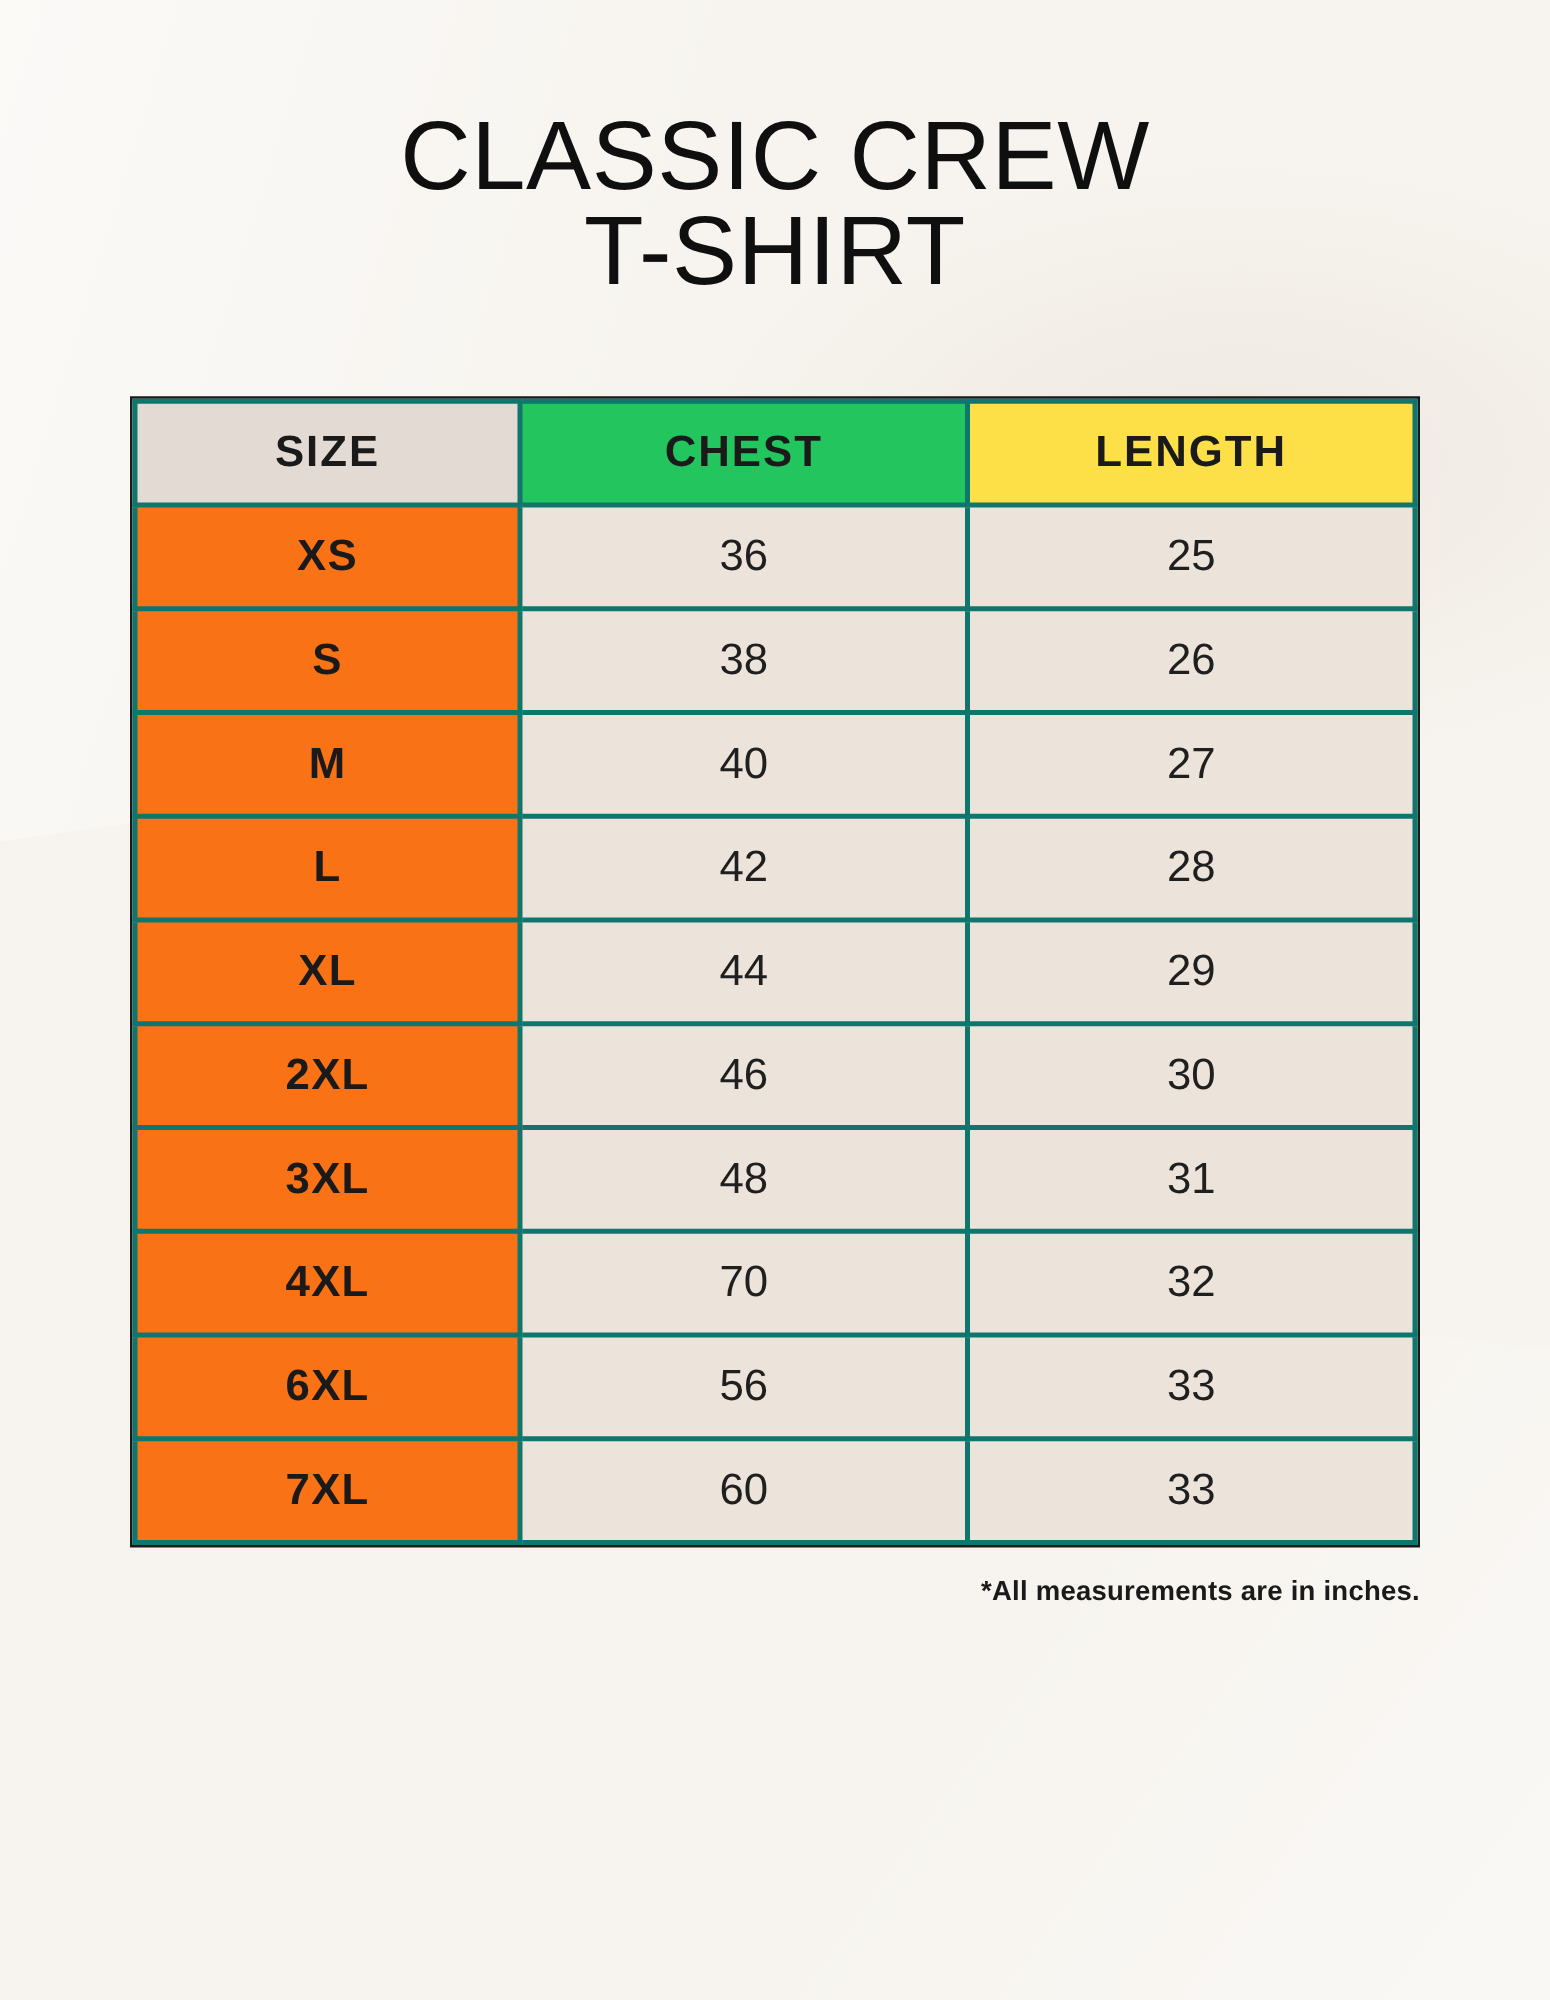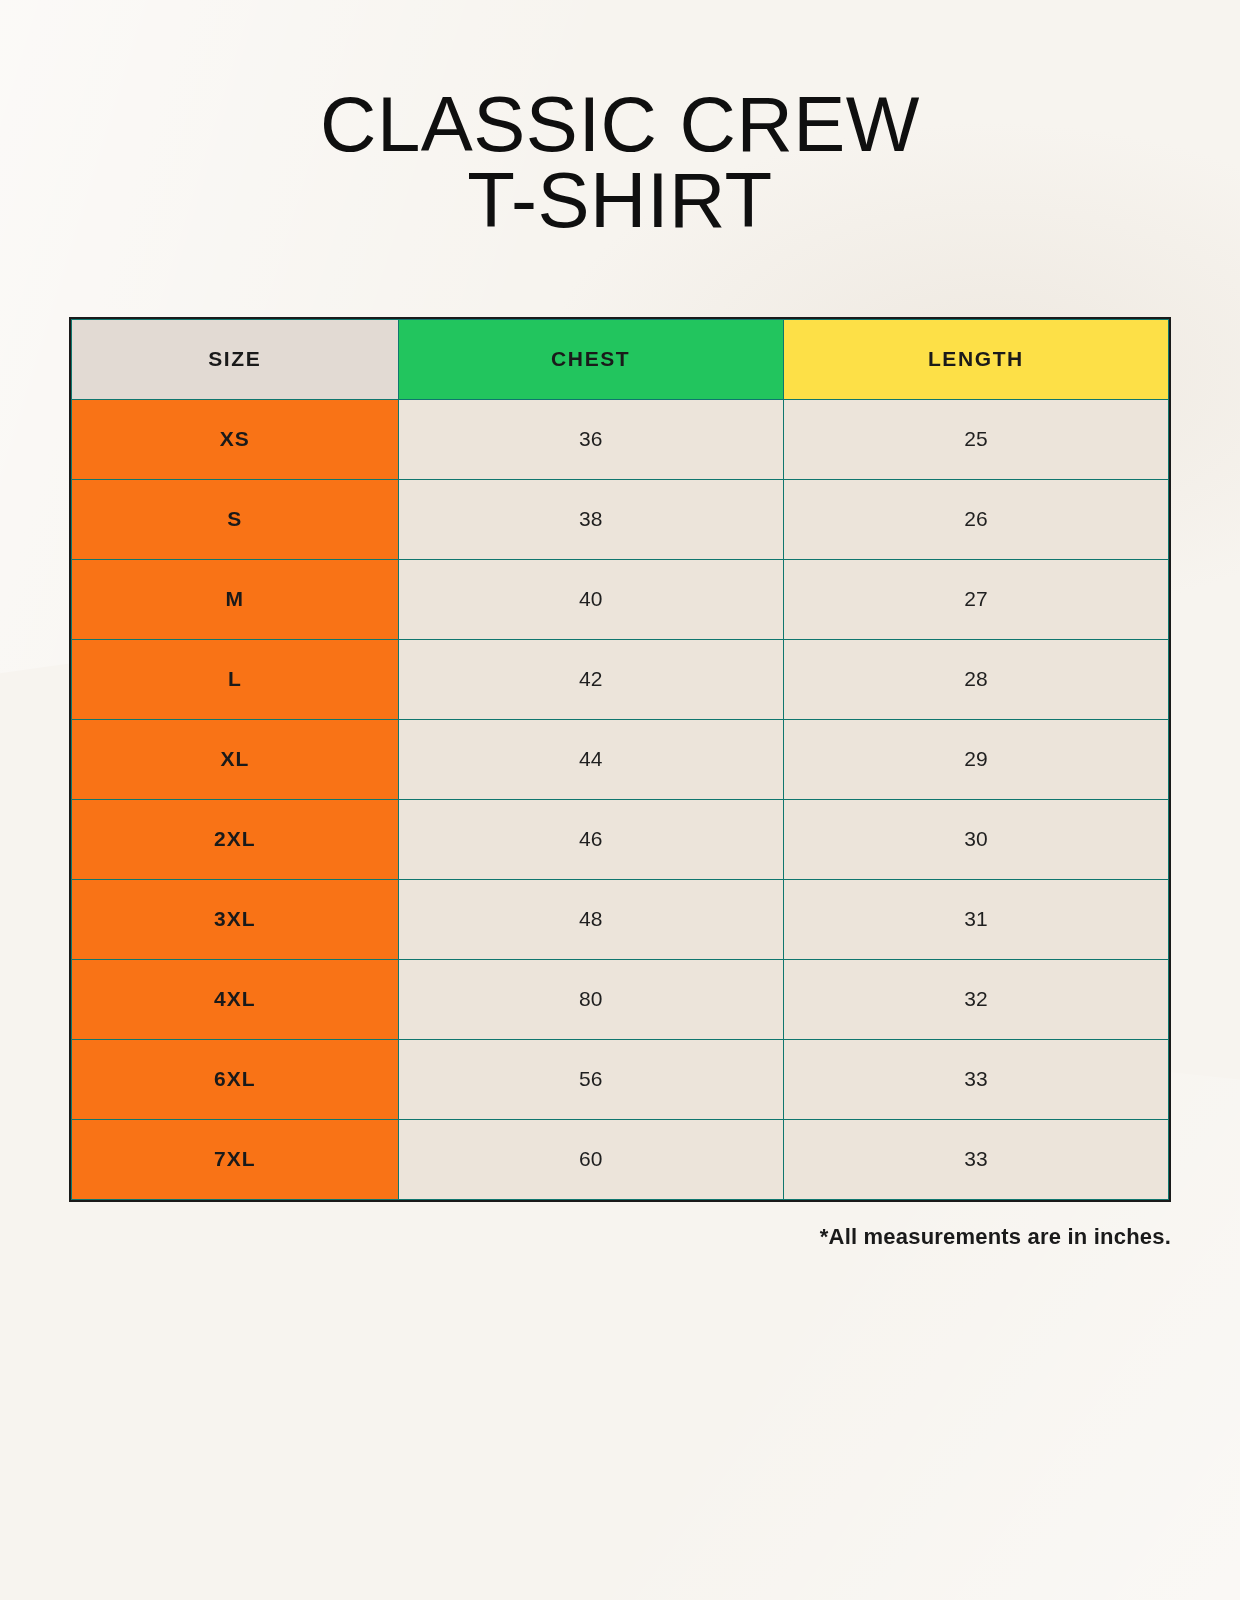--- a/index.html
+++ b/index.html
@@ -44,21 +44,21 @@
     height: 500px;
     background: radial-gradient(ellipse at center, rgba(231,223,212,0.55) 0%, rgba(231,223,212,0.0) 70%);
     pointer-events: none;
   }
 
   .page {
     position: relative;
     width: 1240px;
     height: 1600px;
     box-sizing: border-box;
-    padding: 0 69px;
+    padding: 0 104px;
   }
 
   .title {
     text-align: center;
     font-size: 78px;
     line-height: 0.98;
     letter-spacing: 0.5px;
     font-weight: 400;
     margin: 0;
     padding-top: 86px;
@@ -88,25 +88,25 @@
     margin-top: 78px;
     border: 2px solid #1a1a1a;
   }
   table.size-table {
     width: 100%;
     border-collapse: collapse;
     table-layout: fixed;
   }
   table.size-table th,
   table.size-table td {
-    border: 1px solid #0f766e;
+    border: 4px solid #0f766e;
     height: 77px;
     text-align: center;
     vertical-align: middle;
-    font-size: 21px;
+    font-size: 35px;
   }
   thead th {
     font-size: 27px;
     font-weight: 700;
     letter-spacing: 1.6px;
   }
   th.col-size  { background: #e2dad3; width: 29.5%; }
   th.col-chest { background: #22c55e; }
   th.col-length{ background: #fde047; }
 
@@ -187,21 +187,21 @@
           <td class="cell-val">46</td>
           <td class="cell-val">30</td>
         </tr>
         <tr>
           <td class="cell-size">3XL</td>
           <td class="cell-val">48</td>
           <td class="cell-val">31</td>
         </tr>
         <tr>
           <td class="cell-size">4XL</td>
-          <td class="cell-val">80</td>
+          <td class="cell-val">70</td>
           <td class="cell-val">32</td>
         </tr>
         <tr>
           <td class="cell-size">6XL</td>
           <td class="cell-val">56</td>
           <td class="cell-val">33</td>
         </tr>
         <tr>
           <td class="cell-size">7XL</td>
           <td class="cell-val">60</td>

